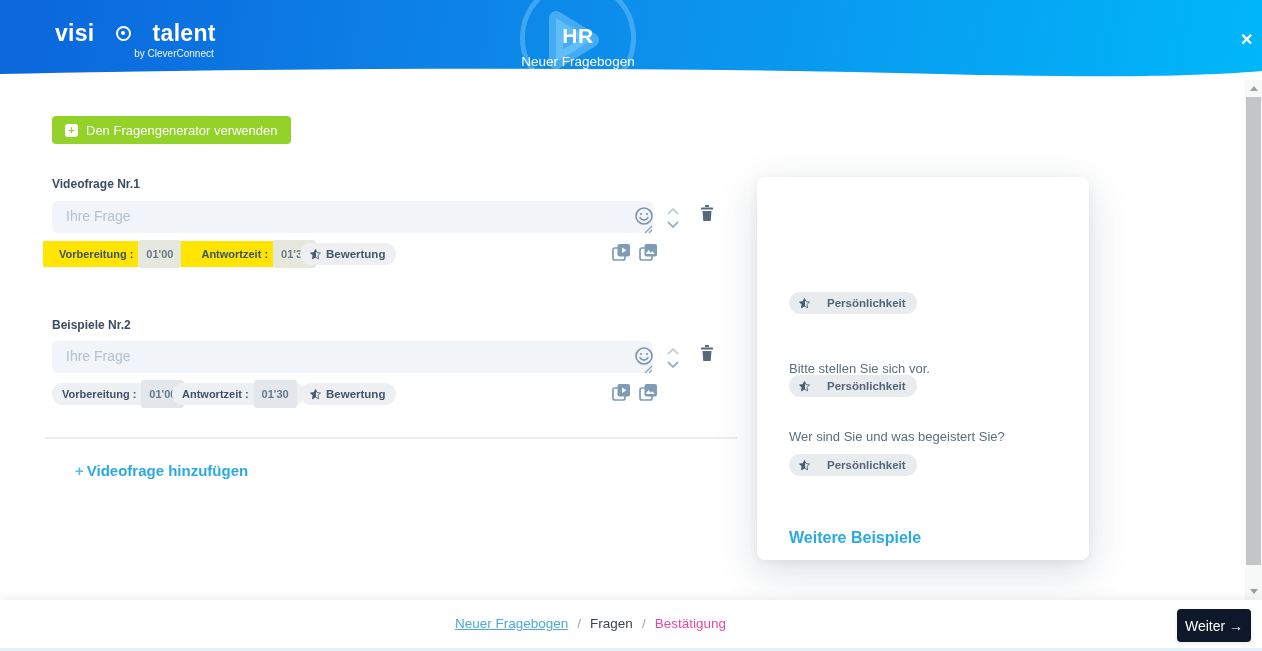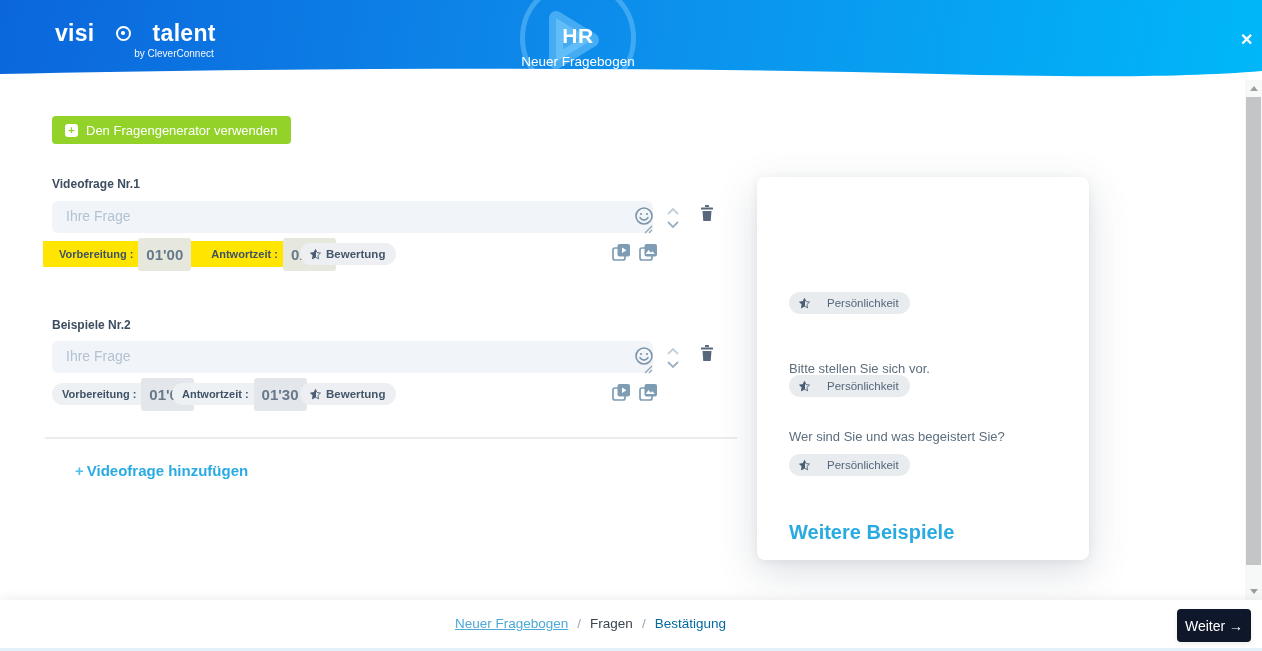--- a/index.html
+++ b/index.html
@@ -54,21 +54,21 @@
   .chev { position:absolute; cursor:pointer; line-height:0; }
   .trash { position:absolute; cursor:pointer; line-height:0; }
 
   .hl-box { position:absolute; left:43px; top:241px; width:246px; height:26px; background:#ffe500;
     display:flex; align-items:center; padding-left:6px; }
   .hl-sep { width:9px; height:20px; background:rgba(255,255,255,.78); border-radius:8px; margin:0 1px; }
   .time-badge { display:flex; align-items:center; gap:5px; height:22px; padding:0 8px 0 10px;
     border-radius:11px; }
   .time-badge.gray { background:#eef1f4; position:absolute; }
   .time-label { font-size:11px; font-weight:bold; color:#3f5266; white-space:nowrap; }
-  .time-value { font-size:15px; font-weight:bold; color:#68798c; background:#e3e6ea; border-radius:3px;
+  .time-value { font-size:11px; font-weight:bold; color:#68798c; background:#e3e6ea; border-radius:3px;
     padding:8px 8px; cursor:pointer; white-space:nowrap; }
   .hl-box .time-value { background:#e6e8dd; }
   .rating-badge { position:absolute; height:22px; background:#edeff2; border-radius:11px; display:flex;
     align-items:center; gap:4px; padding:0 11px 0 9px; cursor:pointer; }
   .rating-label { font-size:11.5px; font-weight:bold; color:#44566a; }
   .star { width:13px; height:13px; }
   .media-btn { position:absolute; cursor:pointer; line-height:0; }
 
   .divider { position:absolute; left:45px; top:437px; width:692px; height:2px; background:#ececec; }
   .add-link { position:absolute; left:75px; top:462px; font-size:15px; font-weight:bold; color:#29abe2;
@@ -76,33 +76,33 @@
   .add-link .plus { font-weight:bold; color:#53bdec; }
 
   
   .card { position:absolute; left:757px; top:177px; width:332px; height:383px; background:#fff;
     border-radius:8px; box-shadow:0 12px 40px rgba(60,80,100,.18), 0 2px 8px rgba(60,80,100,.08); }
   .card-header { position:absolute; left:32px; top:26px; display:flex; align-items:center; gap:13px; }
   .card-title { font-size:17px; font-weight:bold; color:#31404d; }
   .sg-q { position:absolute; left:32px; font-size:13px; color:#5d6e7e; }
   .sg-tag { position:absolute; left:32px; height:22px; background:#e9ecef; border-radius:11px;
     display:flex; align-items:center; gap:4px; padding:0 11px 0 9px; }
-  .sg-tag span { font-size:11.5px; font-weight:normal; color:#52667a;padding-left:12px; }
-  .more-link { position:absolute; left:32px; top:344px; font-size:20px; font-weight:bold; color:#29abe2; cursor:pointer; }
+  .sg-tag span { font-size:11.5px; font-weight:bold; color:#52667a;padding-left:12px; }
+  .more-link { position:absolute; left:32px; top:352px; font-size:16px; font-weight:bold; color:#29abe2; cursor:pointer; }
 
   
   .footer { position:absolute; left:0; top:600px; width:1262px; height:51px; background:#fff;
     box-shadow:0 -3px 10px rgba(0,0,0,.06); }
   .footer-strip { position:absolute; left:0; bottom:0; width:100%; height:3px; background:#e3f1fa; }
   .breadcrumb { position:absolute; left:455px; top:16px; display:flex; align-items:center; gap:9px;
     font-size:13.5px; }
   .bc-link { color:#4da9d9; text-decoration:underline; cursor:pointer; }
   .bc-sep { color:#9aa7b2; }
   .bc-current { color:#3a444e; }
-  .bc-disabled { color:#0369a1; }
+  .bc-disabled { color:#ec4899; }
   .next-btn { position:absolute; left:1177px; top:9px; width:74px; height:33px; background:#0f172a;
     border:none; border-radius:4px; color:#fff; font-size:14px; font-family:inherit; cursor:pointer;
     box-shadow:0 2px 5px rgba(0,0,0,.08); }
 </style>
 </head>
 <body>
 
 <svg width="0" height="0" style="position:absolute">
   <defs>
     <linearGradient id="halfstar" x1="0" y1="0" x2="1" y2="0">

